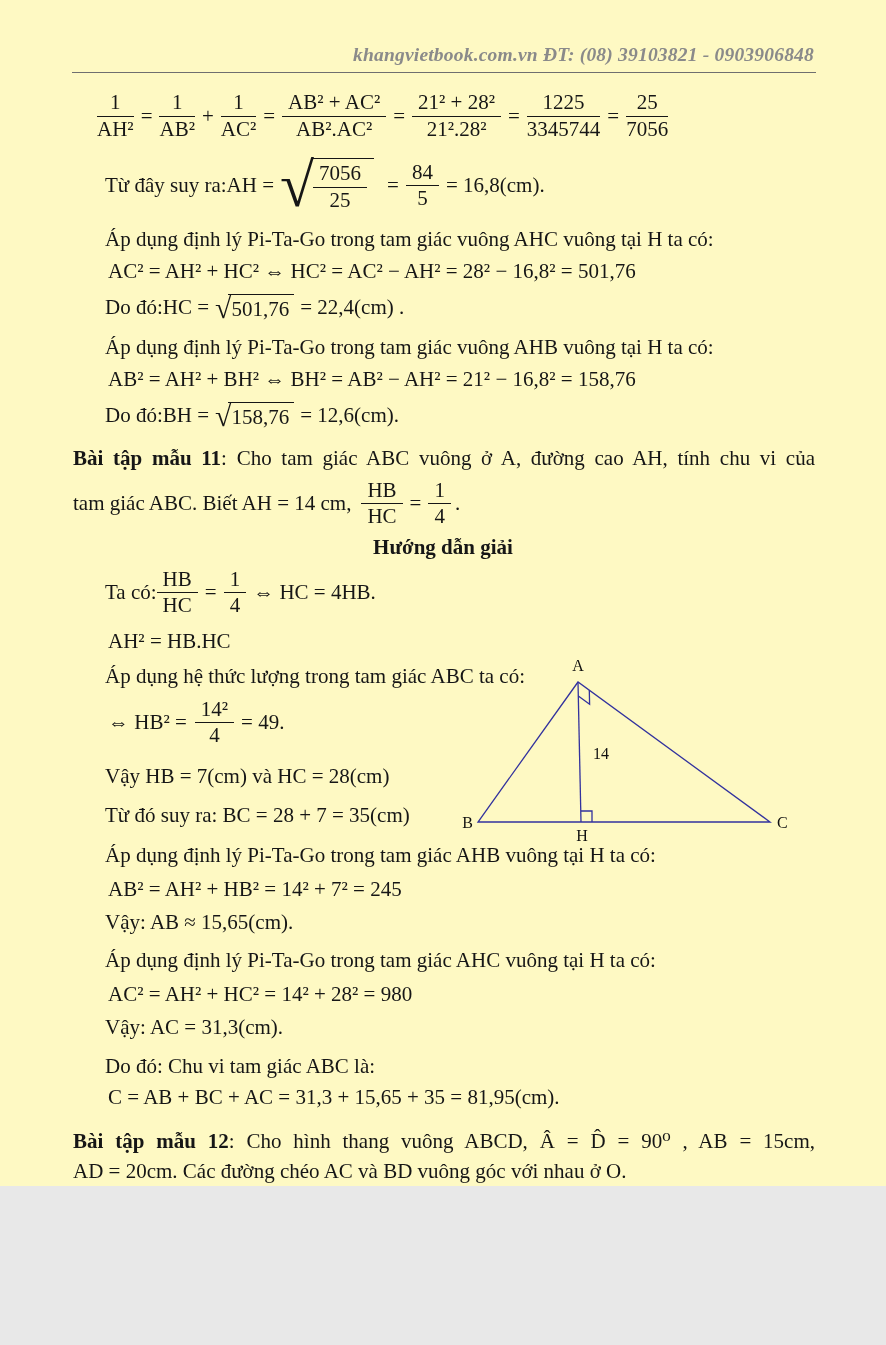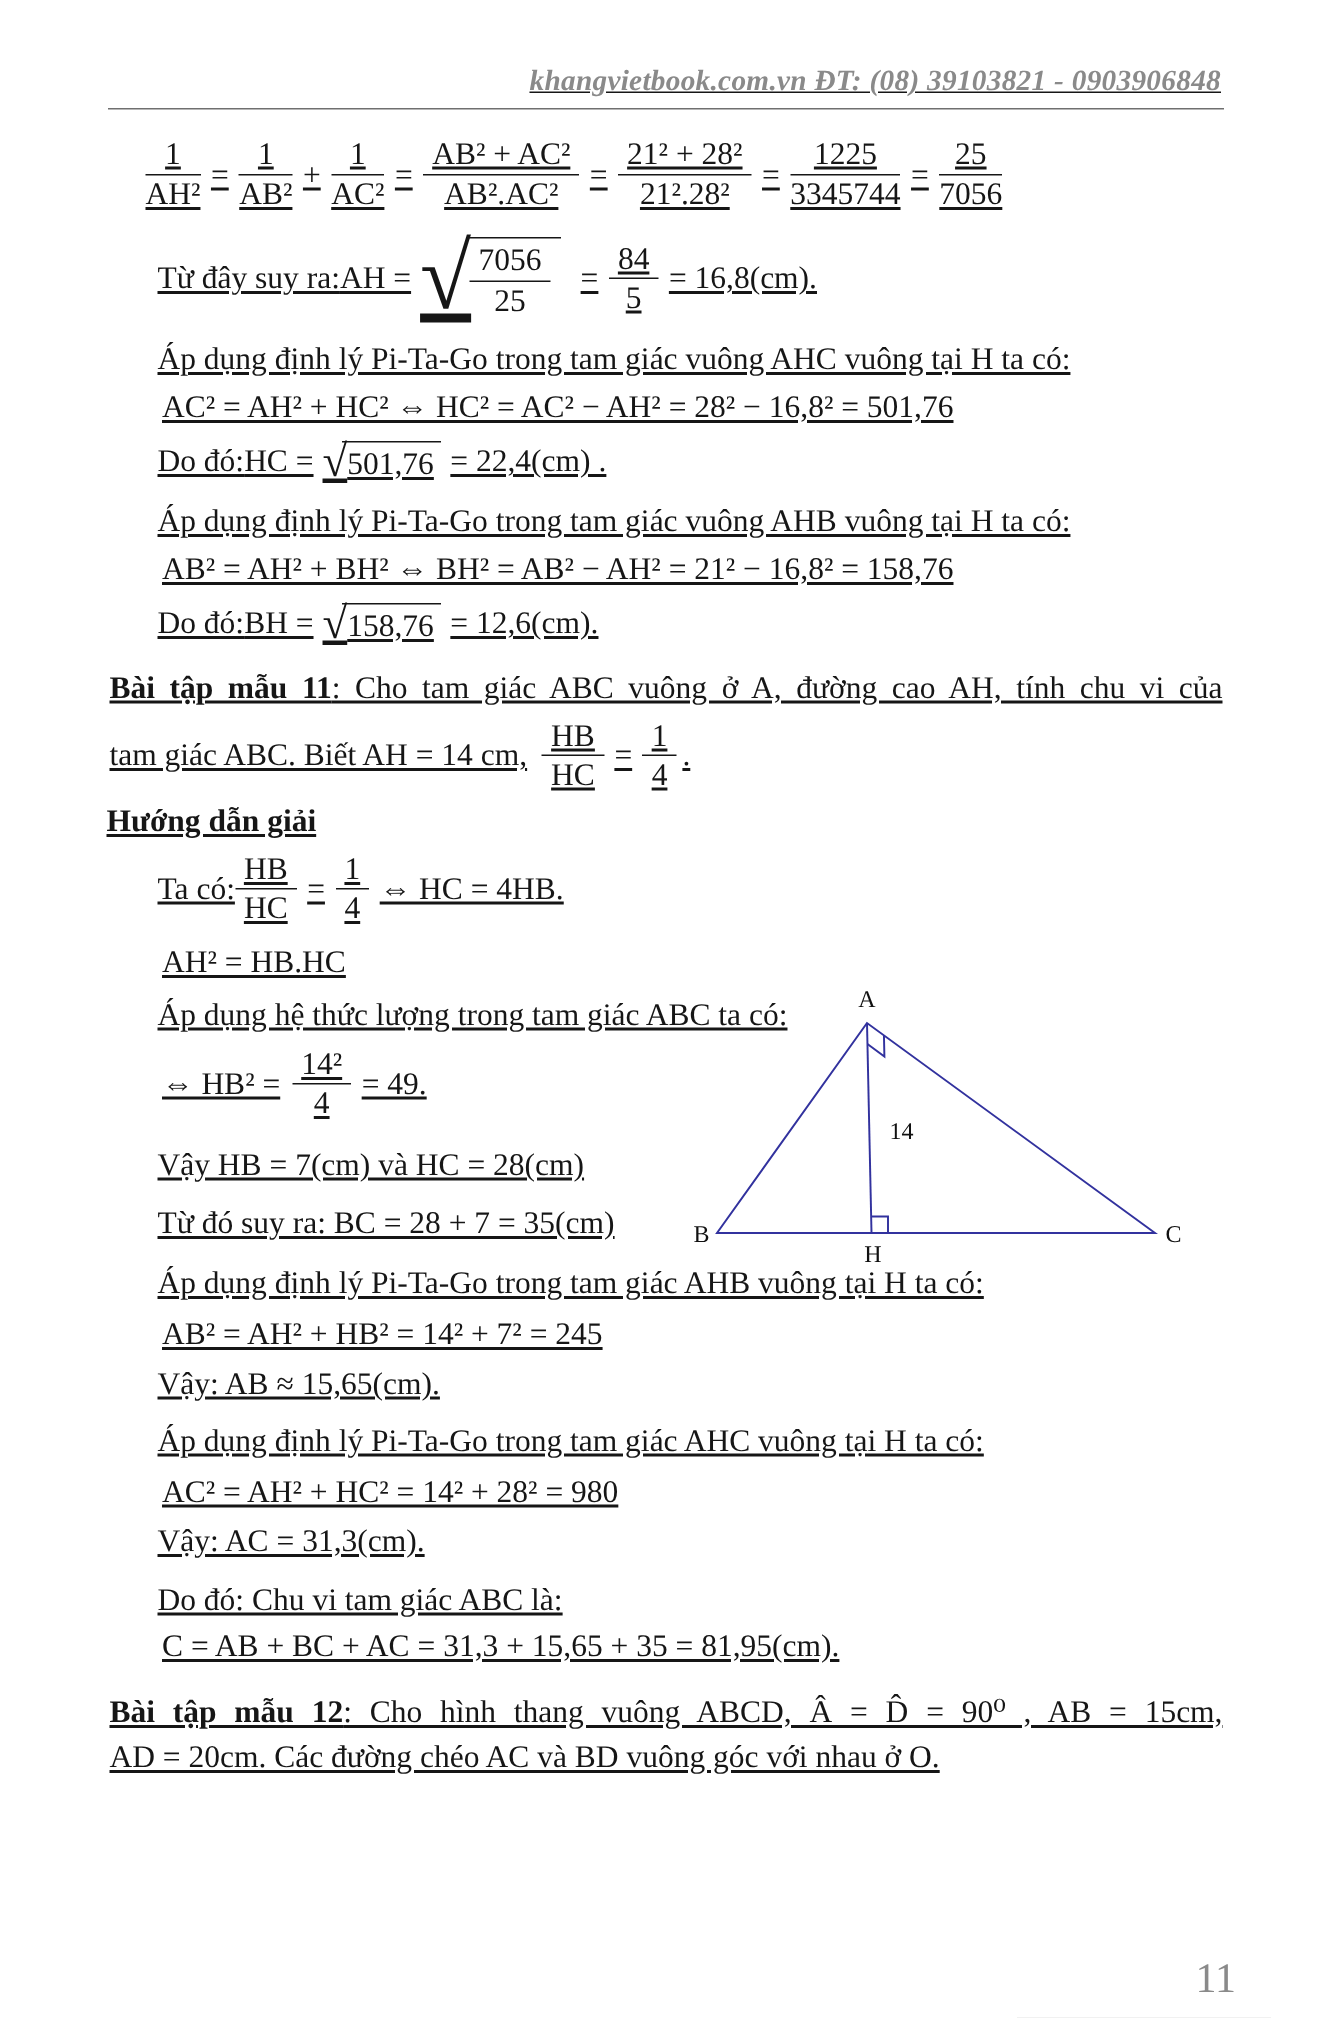--- a/index.html
+++ b/index.html
@@ -1,17 +1,17 @@
 <!DOCTYPE html>
 <html><head>
 <meta charset="utf-8">
 <style>
   html,body{margin:0;padding:0;background:#e8e8e8;}
-  .page{width:886px;height:1345px;position:relative;margin:0 auto;background:#ffffff;
-        font-family:"Liberation Serif","DejaVu Serif",serif;color:#161616;overflow:hidden;text-decoration:underline;}
+  .page{width:886px;height:1186px;position:relative;margin:0 auto;background:#fef9c3;
+        font-family:"Liberation Serif","DejaVu Serif",serif;color:#161616;overflow:hidden;}
   .header{margin:0 70px 0 72px;padding:44px 2px 6px 0;border-bottom:1.5px solid #6f6f6f;text-align:right;}
   .header-text{font-style:italic;font-weight:bold;color:#8a8a8a;font-size:19.5px;letter-spacing:.2px;}
   .content{margin:0 71px;font-size:21px;}
   .mline{display:flex;align-items:center;white-space:nowrap;}
   .tline{line-height:26px;white-space:nowrap;}
   .para{line-height:30px;}
   .jl{text-align:justify;text-align-last:justify;}
   .bt{font-weight:bold;}
   .ind{margin-left:34px;}
   .ind2{margin-left:37px;}
@@ -19,21 +19,21 @@
   .frac .num{display:block;border-bottom:1.4px solid #161616;padding:0 6px 1px;}
   .frac .den{display:block;padding-top:1px;}
   .op{margin:0 7px;}
   .lbl{}
   .sqrt{display:inline-flex;align-items:center;margin:0 6px;}
   .rsign{line-height:.9;margin-right:-3px;}
   .sqrt-small .rsign{font-size:30px;}
   .sqrt-small .rbody{border-top:1.6px solid #161616;padding:2px 5px 0 3px;}
   .sqrt-tall .rsign{font-size:62px;font-weight:100;}
   .sqrt-tall .rbody{border-top:1.7px solid #161616;padding:3px 7px 1px 2px;}
-  .heading-center{font-weight:bold;line-height:28px;}
+  .heading-center{text-align:center;font-weight:bold;line-height:28px;}
   .fig{position:absolute;left:453px;top:654px;}
   .fig text{font-family:"Liberation Serif","DejaVu Serif",serif;font-size:16px;fill:#111;}
   .pagenum{position:absolute;right:62px;top:1304px;font-size:28px;color:#8a8a8a;}
 </style>
 </head>
 <body>
 
 <div class="page">
 
   <div class="header">

